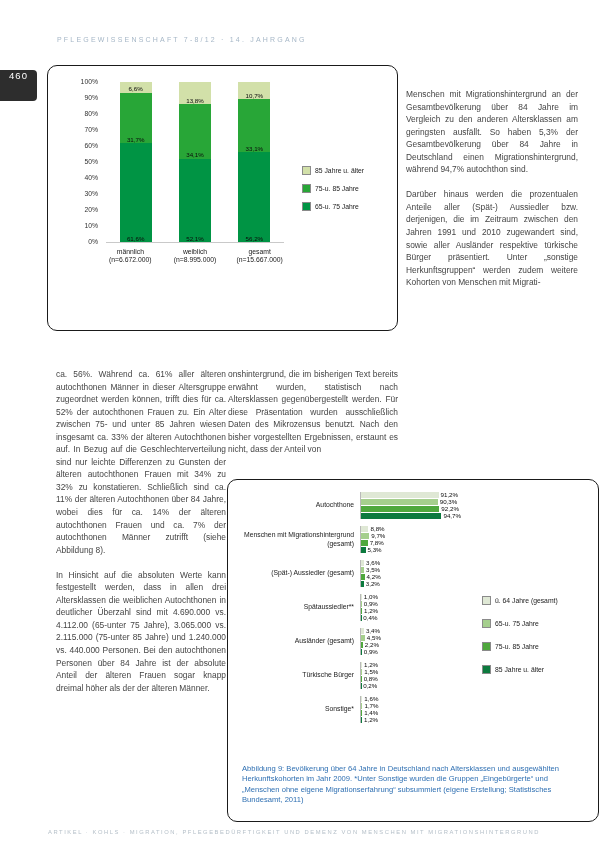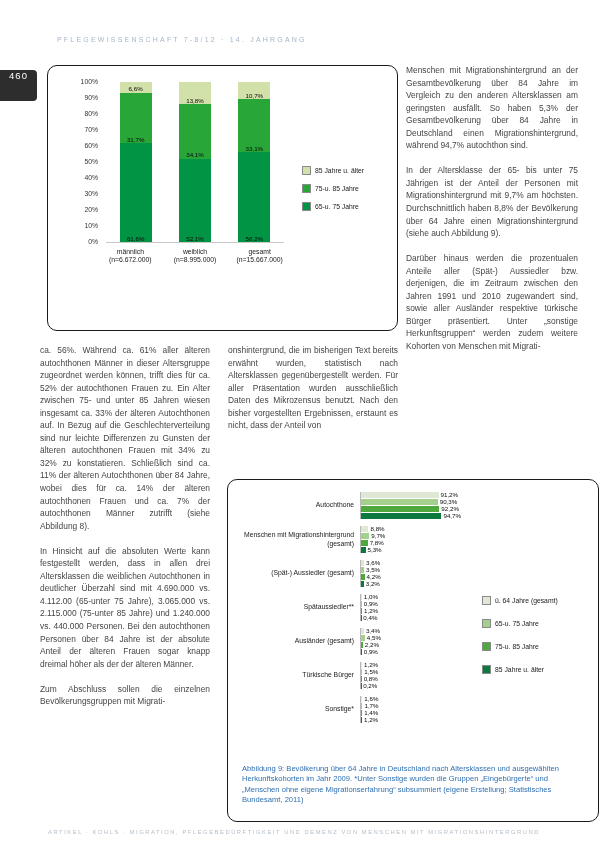--- a/index.html
+++ b/index.html
@@ -9,23 +9,23 @@
   .runhead { position:absolute; left:57px; top:36px; font-size:7px; letter-spacing:2.2px;
              color:#a6b7c7; white-space:nowrap; }
   .pagetab { position:absolute; left:0; top:70px; width:37px; height:31px; background:#2d2d2d;
              color:#ffffff; font-size:9.5px; display:flex; justify-content:center;
              border-radius:0 4px 4px 0; letter-spacing:1px; }
 
   .figure { position:absolute; border:1.6px solid #1a1a1a; border-radius:10px; background:#ffffff; }
   #fig8 { left:47px; top:65px; width:349px; height:264px; }
   #fig9 { left:227px; top:479px; width:370px; height:341px; }
 
-  .col { position:absolute; font-size:8.4px; line-height:12.55px; color:#454545; text-align:justify; }
+  .col { position:absolute; font-size:8.4px; line-height:12.55px; color:#454545; text-align:justify;margin-top:24px; }
   .col p { margin:0 0 12.5px 0; }
-  #col-left  { left:40px;  top:344px; width:170px; }
+  #col-left  { left:56px;  top:344px; width:170px; }
   #col-mid   { left:228px; top:344px; width:170px; }
   #col-right { left:406px; top:64px;  width:172px; }
 
   .caption { position:absolute; color:#2e6fb2; font-size:7.6px; line-height:10.4px; text-align:left; }
   #fig8-caption { left:14px; top:221px; width:322px; }
   #fig9-caption { left:14px; top:284px; width:344px; }
 
   
   .f8-tick { position:absolute; left:10px; width:40px; text-align:right; font-size:6.8px; color:#333; }
   .f8-plot { position:absolute; left:58px; top:16px; width:178px; height:160px;
@@ -131,32 +131,30 @@
         </div>
         <div class="legend-item">
           <span class="legend-swatch" style="background: rgb(0, 148, 68);"></span>
           <span class="legend-label">65-u. 75 Jahre</span>
         </div>
       </div>
   </div>
 
   <div class="col" id="col-right">
     <p>Menschen mit Migrationshintergrund an der Gesamtbevölkerung über 84 Jahre im Vergleich zu den anderen Altersklassen am geringsten ausfällt. So haben 5,3% der Gesamtbevölkerung über 84 Jahre in Deutschland einen Migrationshintergrund, während 94,7% autochthon sind.</p>
-    <p>In der Altersklasse der 65- bis unter 75 Jährigen ist der Anteil der Personen mit Migrationshintergrund mit 9,7% am höchsten. Durchschnittlich haben 8,8% der Bevölkerung über 64 Jahre einen Migrationshintergrund (siehe auch Abbildung 9).</p>
     <p>Darüber hinaus werden die prozentualen Anteile aller (Spät-) Aussiedler bzw. derjenigen, die im Zeitraum zwischen den Jahren 1991 und 2010 zugewandert sind, sowie aller Ausländer respektive türkische Bürger präsentiert. Unter „sonstige Herkunftsgruppen“ werden zudem weitere Kohorten von Menschen mit Migrati-</p>
   </div>
 
   <div class="col" id="col-left">
     <p>ca. 56%. Während ca. 61% aller älteren autochthonen Männer in dieser Altersgruppe zugeordnet werden können, trifft dies für ca. 52% der autochthonen Frauen zu. Ein Alter zwischen 75- und unter 85 Jahren wiesen insgesamt ca. 33% der älteren Autochthonen auf. In Bezug auf die Geschlechterverteilung sind nur leichte Differenzen zu Gunsten der älteren autochthonen Frauen mit 34% zu 32% zu konstatieren. Schließlich sind ca. 11% der älteren Autochthonen über 84 Jahre, wobei dies für ca. 14% der älteren autochthonen Frauen und ca. 7% der autochthonen Männer zutrifft (siehe Abbildung 8).</p>
     <p>In Hinsicht auf die absoluten Werte kann festgestellt werden, dass in allen drei Altersklassen die weiblichen Autochthonen in deutlicher Überzahl sind mit 4.690.000 vs. 4.112.00 (65-unter 75 Jahre), 3.065.000 vs. 2.115.000 (75-unter 85 Jahre) und 1.240.000 vs. 440.000 Personen. Bei den autochthonen Personen über 84 Jahre ist der absolute Anteil der älteren Frauen sogar knapp dreimal höher als der der älteren Männer.</p>
-    <p>Zum Abschluss sollen die einzelnen Bevölkerungsgruppen mit Migrati-</p>
   </div>
 
   <div class="col" id="col-mid">
-    <p>onshintergrund, die im bisherigen Text bereits erwähnt wurden, statistisch nach Altersklassen gegenübergestellt werden. Für aller Präsentation wurden ausschließlich Daten des Mikrozensus benutzt. Nach den bisher vorgestellten Ergebnissen, erstaunt es nicht, dass der Anteil von</p>
+    <p>onshintergrund, die im bisherigen Text bereits erwähnt wurden, statistisch nach Altersklassen gegenübergestellt werden. Für diese Präsentation wurden ausschließlich Daten des Mikrozensus benutzt. Nach den bisher vorgestellten Ergebnissen, erstaunt es nicht, dass der Anteil von</p>
   </div>
 
   <div class="figure" id="fig9">
     <div class="f9-rows">
         <div class="f9-row">
           <div class="f9-cat">Autochthone</div>
           <div class="f9-bars">
             <div class="f9-barline">
               <div class="f9-bar" style="width: 77.52px; background: rgb(223, 232, 213);"></div>
               <span class="f9-val">91,2%</span>

